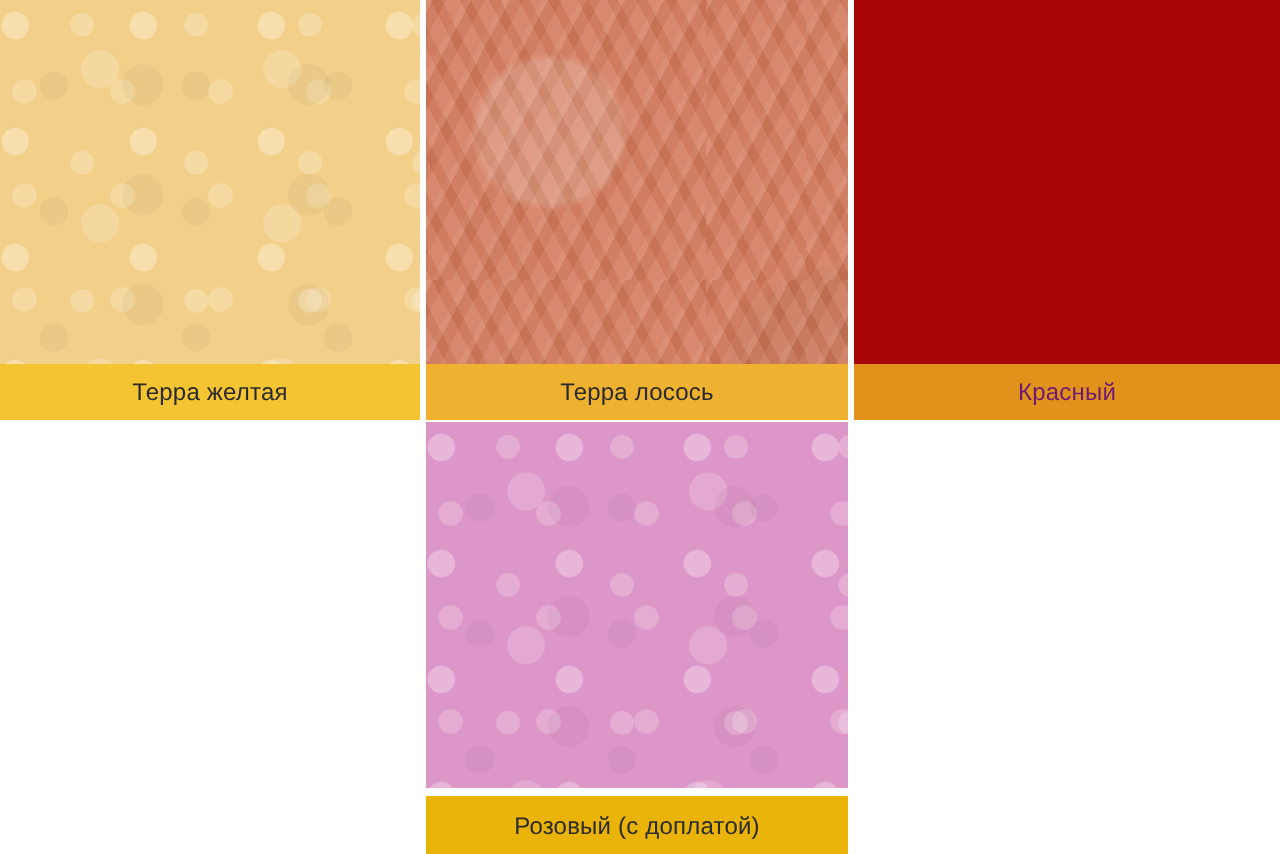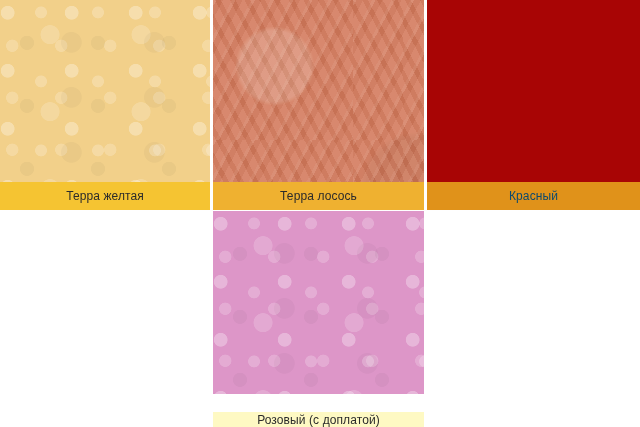--- a/index.html
+++ b/index.html
@@ -75,23 +75,23 @@
       </div>
     </div>
     <div class="swatch-card" style="left: 213px; top: 0px; width: 211px; height: 210px;">
       <div class="swatch-color tex-plaster" style="background: rgb(211, 121, 90); height: 182px;"></div>
       <div class="swatch-caption" style="background: rgb(239, 177, 48); height: 28px; color: rgb(43, 43, 43); margin-top: 16px;">
         <span>Терра лосось</span>
       </div>
     </div>
     <div class="swatch-card" style="left: 427px; top: 0px; width: 213px; height: 210px;">
       <div class="swatch-color tex-flat" style="background: rgb(168, 5, 5); height: 182px;"></div>
-      <div class="swatch-caption" style="background: rgb(224, 146, 26); height: 28px; color: #0c4a6e;">
+      <div class="swatch-caption" style="background: rgb(224, 146, 26); height: 28px; color: #701a75;">
         <span>Красный</span>
       </div>
     </div>
     <div class="swatch-card" style="left: 213px; top: 211px; width: 211px; height: 216px;">
       <div class="swatch-color tex-paper" style="background: rgb(221, 150, 200); height: 183px;"></div>
-      <div class="swatch-caption" style="background: #fef9c3; height: 15px; color: rgb(43, 43, 43);">
+      <div class="swatch-caption" style="background: #eab308; height: 29px; color: rgb(43, 43, 43);">
         <span>Розовый (с доплатой)</span>
       </div>
     </div>
   </div>
 
 </body></html>

